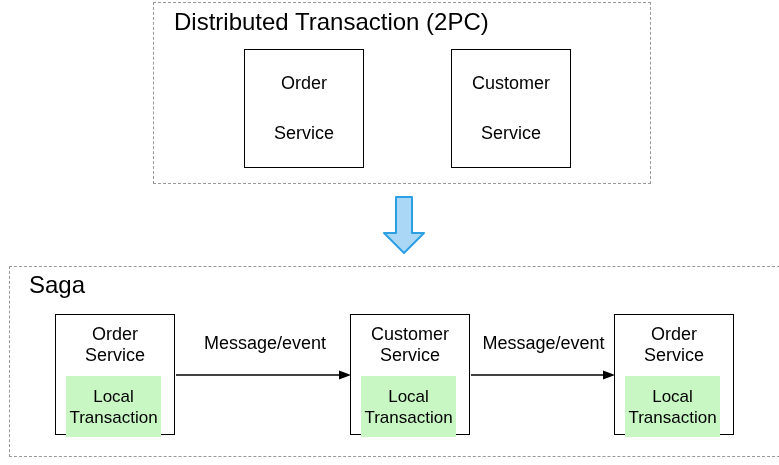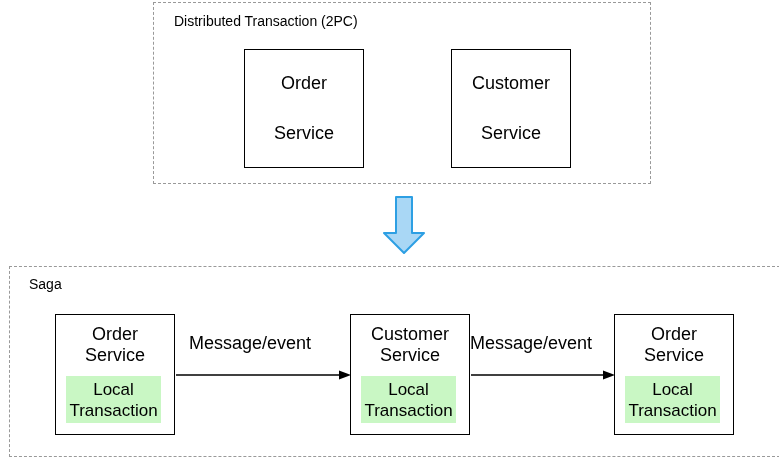--- a/index.html
+++ b/index.html
@@ -17,21 +17,21 @@
   }
   .group {
     position: absolute;
     border: 1px dashed #999999;
     background: transparent;
   }
   .group-top { left: 153px; top: 2px; width: 498px; height: 182px; }
   .group-bottom { left: 9px; top: 266px; width: 771px; height: 191px; }
   .group-title {
     position: absolute;
-    font-size: 14px;
+    font-size: 24px;
     line-height: 21px;
     white-space: nowrap;
   }
   .group-top .group-title { left: 20px; top: 8px; }
   .group-bottom .group-title { left: 19px; top: 7px; }
   .service-box {
     position: absolute;
     border: 1.5px solid #000000;
     background: #ffffff;
     font-size: 18px;
@@ -51,21 +51,21 @@
   .bottom-box { width: 120px; height: 121px; top: 47px; padding-top: 9px; }
   .box-saga-1 { left: 45px; }
   .box-saga-2 { left: 340px; }
   .box-saga-3 { left: 604px; }
   .label-line { display: block; white-space: nowrap; }
   .local-box {
     position: absolute;
     left: 10px;
     top: 61px;
     width: 95px;
-    height: 47px;
+    height: 61px;
     display: flex;
     flex-direction: column;
     align-items: center;
     justify-content: center;
     font-size: 17px;
     line-height: 21px;
     text-align: center;
   }
   .transform-arrow {
     position: absolute;
@@ -77,20 +77,21 @@
   .flow-arrow {
     position: absolute;
     height: 14px;
   }
   .flow-arrow-1 { left: 165px; top: 101px; width: 178px; }
   .flow-arrow-2 { left: 460px; top: 101px; width: 147px; }
   .flow-label {
     position: absolute;
     font-size: 18px;
     line-height: 21px;
+    text-align: center;
     white-space: nowrap;
   }
   .flow-label-1 { left: 179px; top: 66px; width: 152px; }
   .flow-label-2 { left: 460px; top: 66px; width: 147px; }
 </style>
 </head>
 <body>
 
 <div class="canvas">
 

